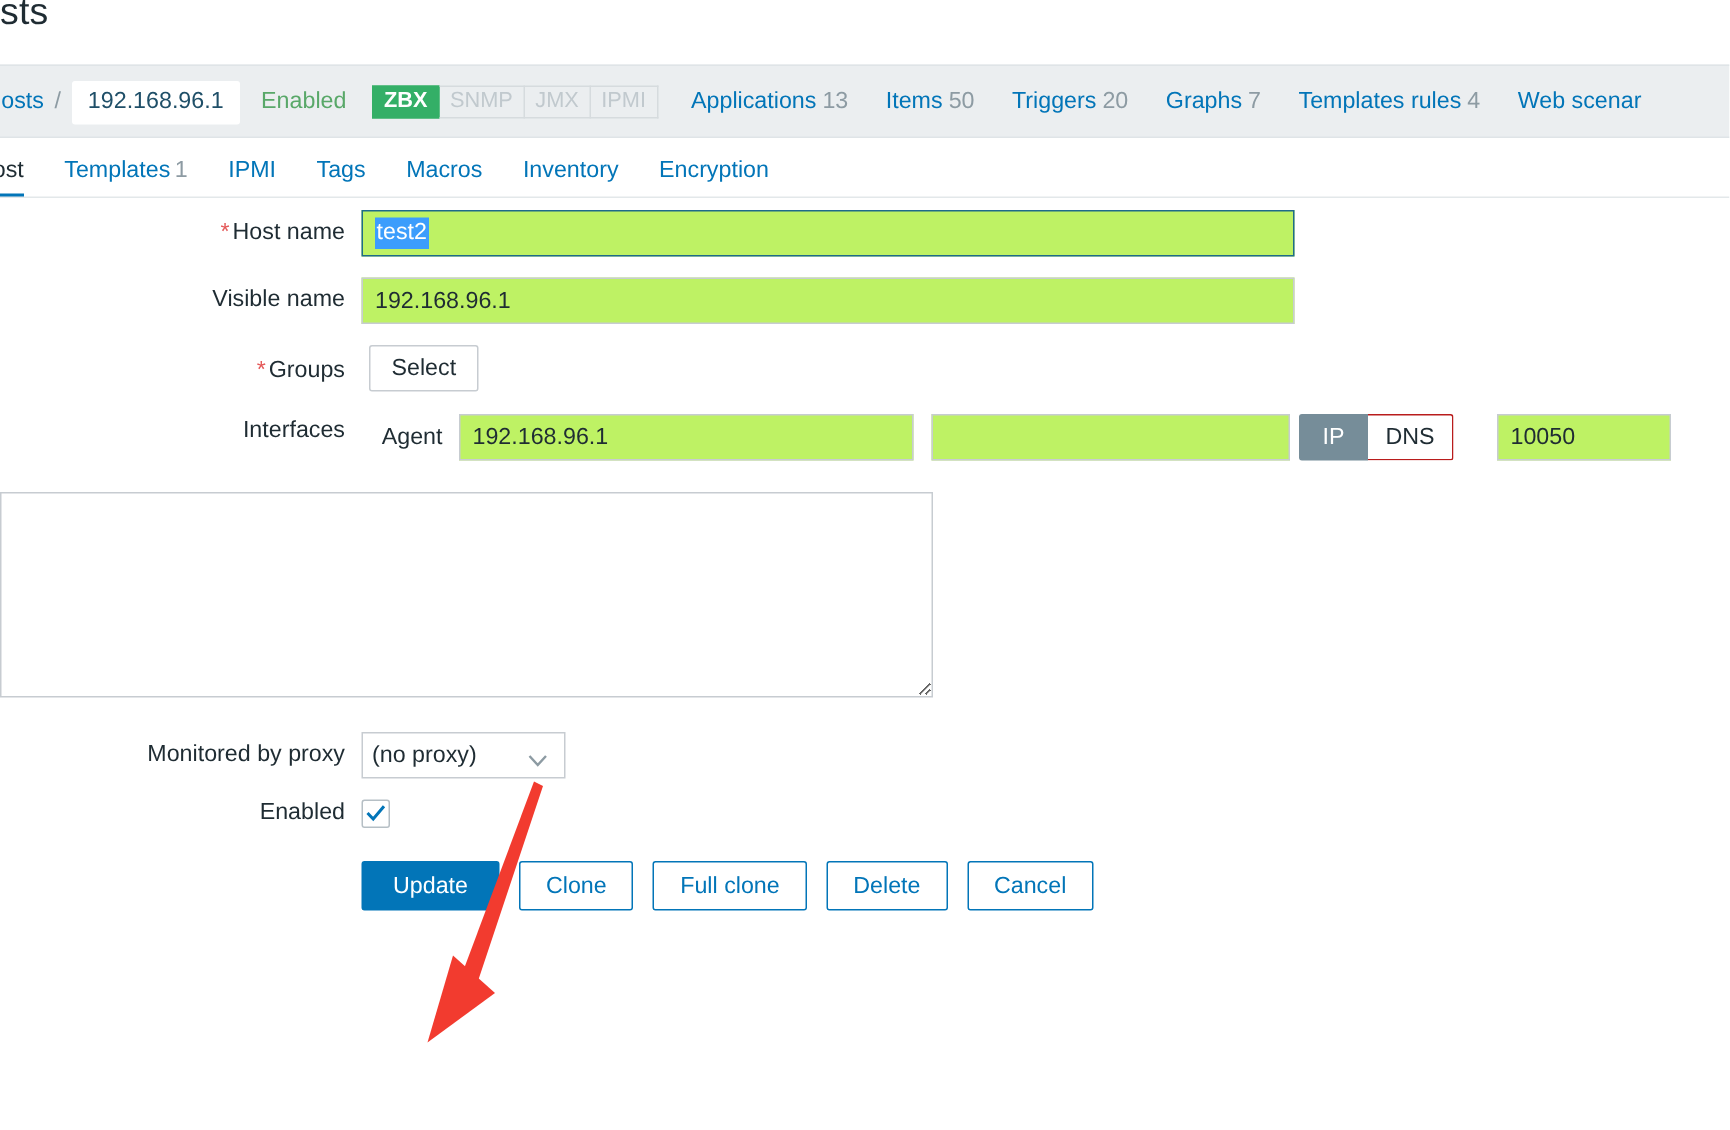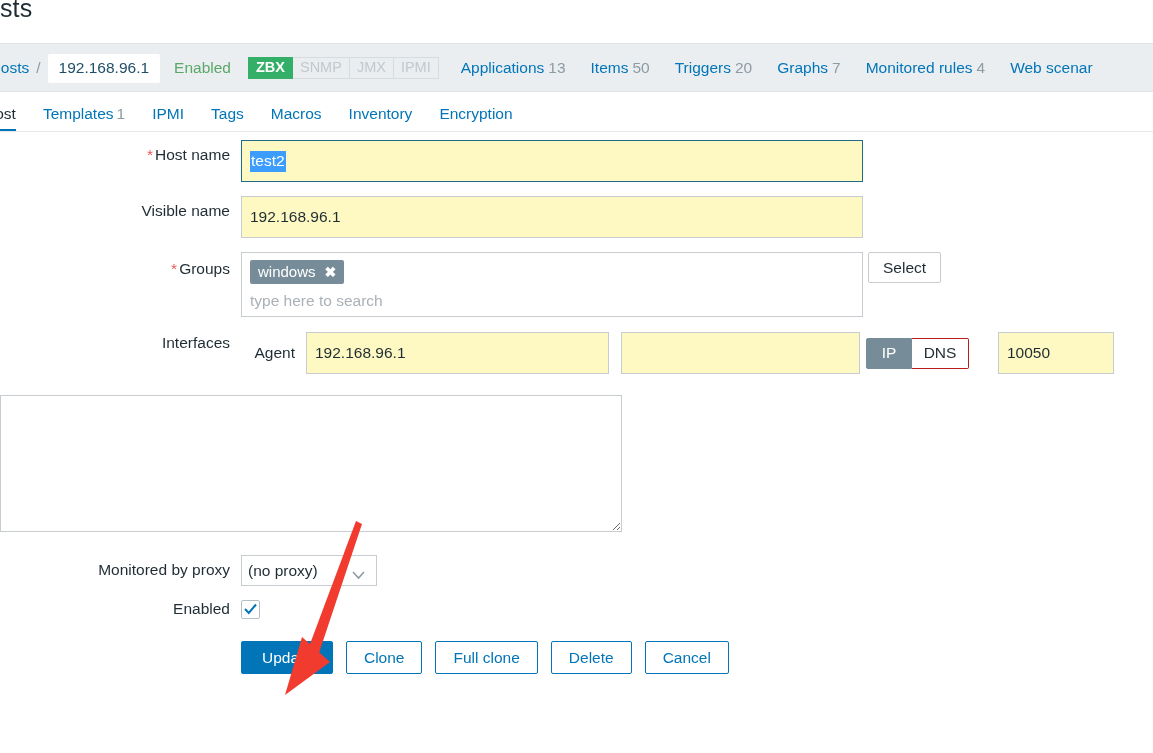--- a/index.html
+++ b/index.html
@@ -144,26 +144,26 @@
     box-sizing: border-box;
     font-size: 15.5px;
     color: #1f2c33;
     line-height: 1.2;
   }
   .req { color: #e45959; margin-right: 2px; }
 
   .inp {
     box-sizing: border-box;
     border: 1px solid #c7ccd1;
-    background: #fef9c3;
+    background: #bef264;
     font-family: "Liberation Sans", sans-serif;
     font-size: 15.5px;
     color: #1f2c33;
     padding: 4px 8px;
-    height: 42px;
+    height: 31px;
     outline: none;
   }
   .inp.focused { border: 1px solid #1f6b8a; }
   .w-main { width: 622px; }
 
   .sel-text {
     background: #3c9dfc;
     color: #ffffff;
     padding: 1px 1px 2px 1px;
   }
@@ -346,21 +346,21 @@
     <span class="ob-item">
       <span class="ob-link">Items</span><span class="ob-count">50</span>
     </span>
     <span class="ob-item">
       <span class="ob-link">Triggers</span><span class="ob-count">20</span>
     </span>
     <span class="ob-item">
       <span class="ob-link">Graphs</span><span class="ob-count">7</span>
     </span>
     <span class="ob-item">
-      <span class="ob-link">Monitored rules</span><span class="ob-count">4</span>
+      <span class="ob-link">Templates rules</span><span class="ob-count">4</span>
     </span>
     <span class="ob-item">
       <span class="ob-link">Web scenar</span>
     </span>
   </div>
 </div>
 
 <div class="tabs">
   <div class="tab active">
     <span>Host</span>
@@ -398,27 +398,20 @@
   </div>
 
   <div class="row" style="margin-bottom:14px;">
     <div class="lbl" style="padding-top:6px;">Visible name</div>
     <input class="inp w-main" value="192.168.96.1" style="">
   </div>
 
   <div class="row" style="margin-bottom:15px;">
     <div class="lbl" style="padding-top:8px;">
       <span class="req">*</span><span>Groups</span>
-    </div>
-    <div class="multiselect">
-      <span class="chip">
-        <span>windows</span>
-        <span class="chip-x">✖</span>
-      </span>
-      <div class="ms-placeholder">type here to search</div>
     </div>
     <button class="btn" style="margin-left:5px;">Select</button>
   </div>
 
   <div class="row">
     <div class="lbl" style="padding-top:2px;">Interfaces</div>
     <div>
       <div class="if-row">
         <div class="c-type" style="font-size:15.5px;color:#1f2c33;">Agent</div>
         <div class="c-ip">

